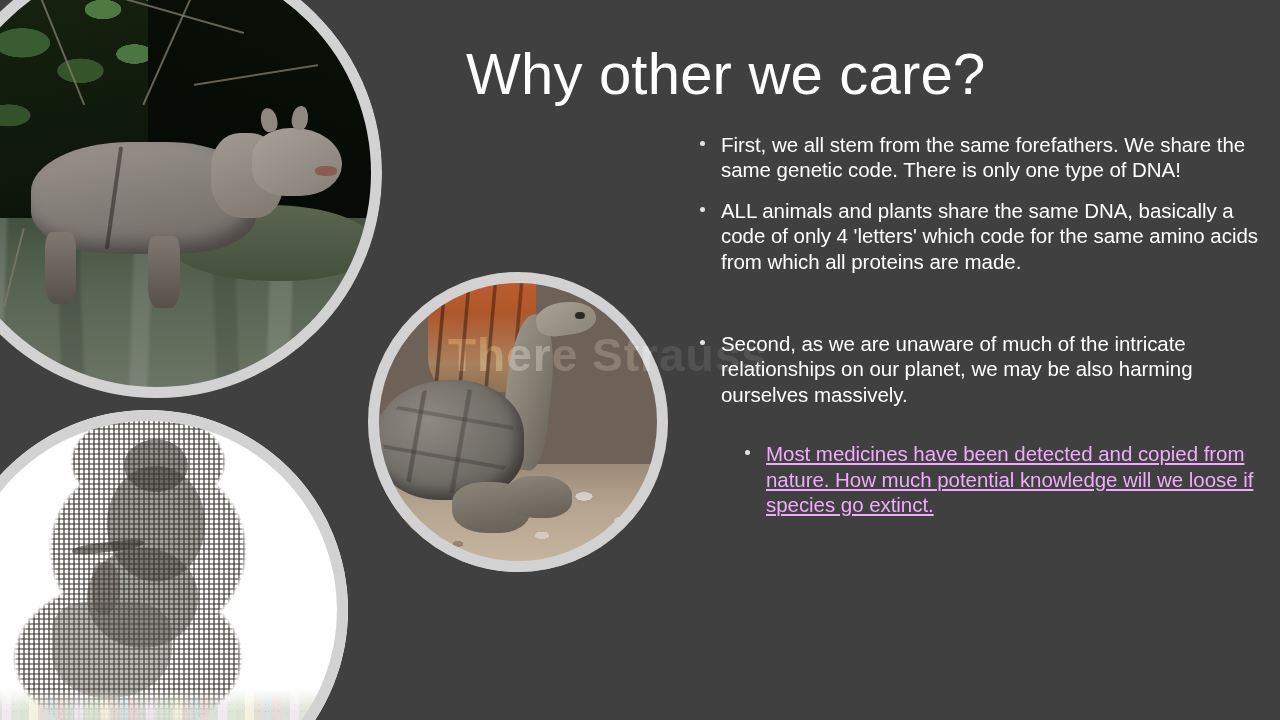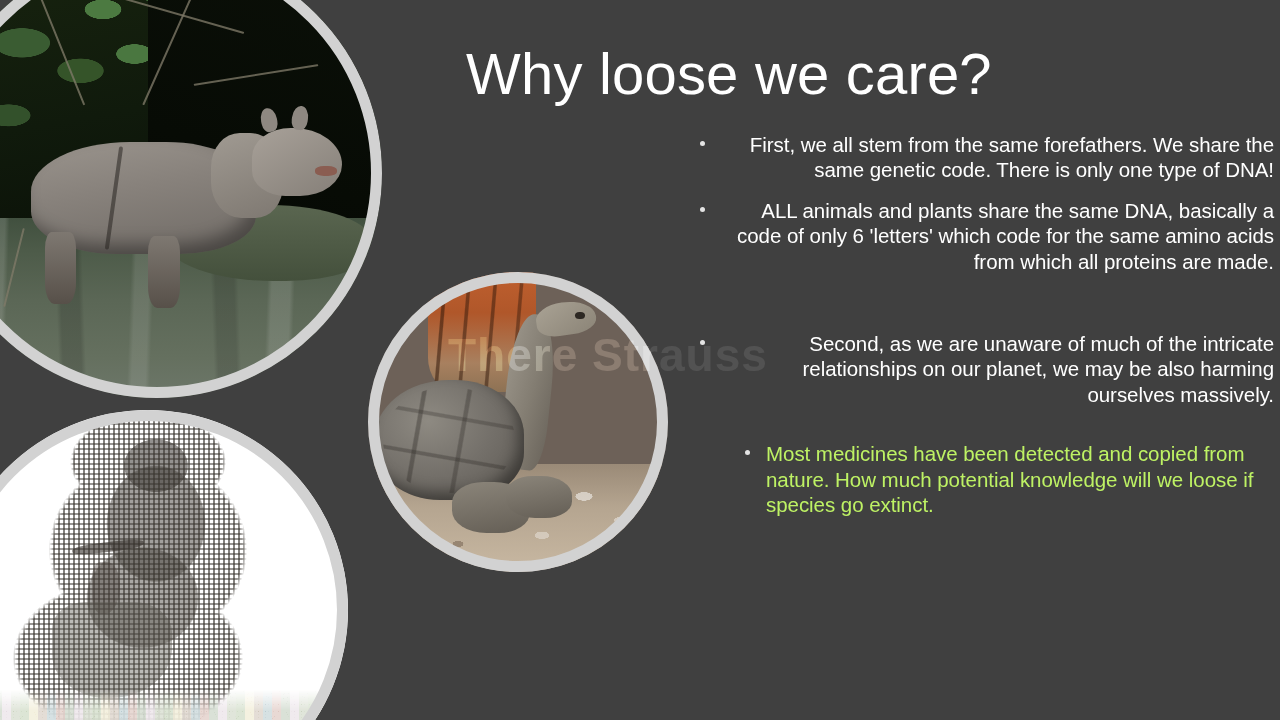--- a/index.html
+++ b/index.html
@@ -288,46 +288,46 @@
 
   ul.lvl1 { list-style:none; }
   ul.lvl1 > li {
     position:relative;
     color:#ffffff;
     font-size:20.5px;
     line-height:1.24;
     padding-left:27px;
     margin-bottom:15px;
     letter-spacing:-.05px;
-    text-align:right;
   }
   ul.lvl1 > li::before {
     content:"";
     position:absolute;
     left:6px; top:9px;
     width:5px; height:5px;
     border-radius:50%;
     background:#e4e4e4;
   }
 
   li.spacer-before { margin-top:57px; }
 
   ul.lvl2 {
     list-style:none;
     margin-top:34px;
     margin-left:46px;
   }
   ul.lvl2 > li {
     position:relative;
-    color:#bef264;
+    color:#f0abfc;
     font-size:20.5px;
     line-height:1.24;
     padding-left:26px;
     margin-bottom:13px;
     letter-spacing:-.05px;
+    text-decoration:underline;
   }
   ul.lvl2 > li::before {
     content:"";
     position:absolute;
     left:5px; top:9px;
     width:5px; height:5px;
     border-radius:50%;
     background:#e4e4e4;
   }
 </style>
@@ -382,29 +382,29 @@
       <div class="eye"></div>
       <div class="shell"></div>
       <div class="leg leg-a"></div>
       <div class="leg leg-b"></div>
     </div>
   </div>
   <div class="pic-ring" id="ring-tortoise"></div>
 
   <div class="watermark">There Strauss</div>
 
-  <h1 class="title">Why loose we care?</h1>
+  <h1 class="title">Why other we care?</h1>
 
   <div class="body-col">
     <ul class="lvl1">
       <li>
         <span>First, we all stem from the same forefathers. We share the same genetic code. There is only one type of DNA!</span>
       </li>
       <li>
-        <span>ALL animals and plants share the same DNA, basically a code of only 6 'letters' which code for the same amino acids from which all proteins are made.</span>
+        <span>ALL animals and plants share the same DNA, basically a code of only 4 'letters' which code for the same amino acids from which all proteins are made.</span>
       </li>
       <li class="spacer-before">
         <span>Second, as we are unaware of much of the intricate relationships on our planet, we may be also harming ourselves massively.</span>
       </li>
     </ul>
 
     <ul class="lvl2">
       <li>
         <span>Most medicines have been detected and copied from nature. How much potential knowledge will we loose if species go extinct.</span>
       </li>

